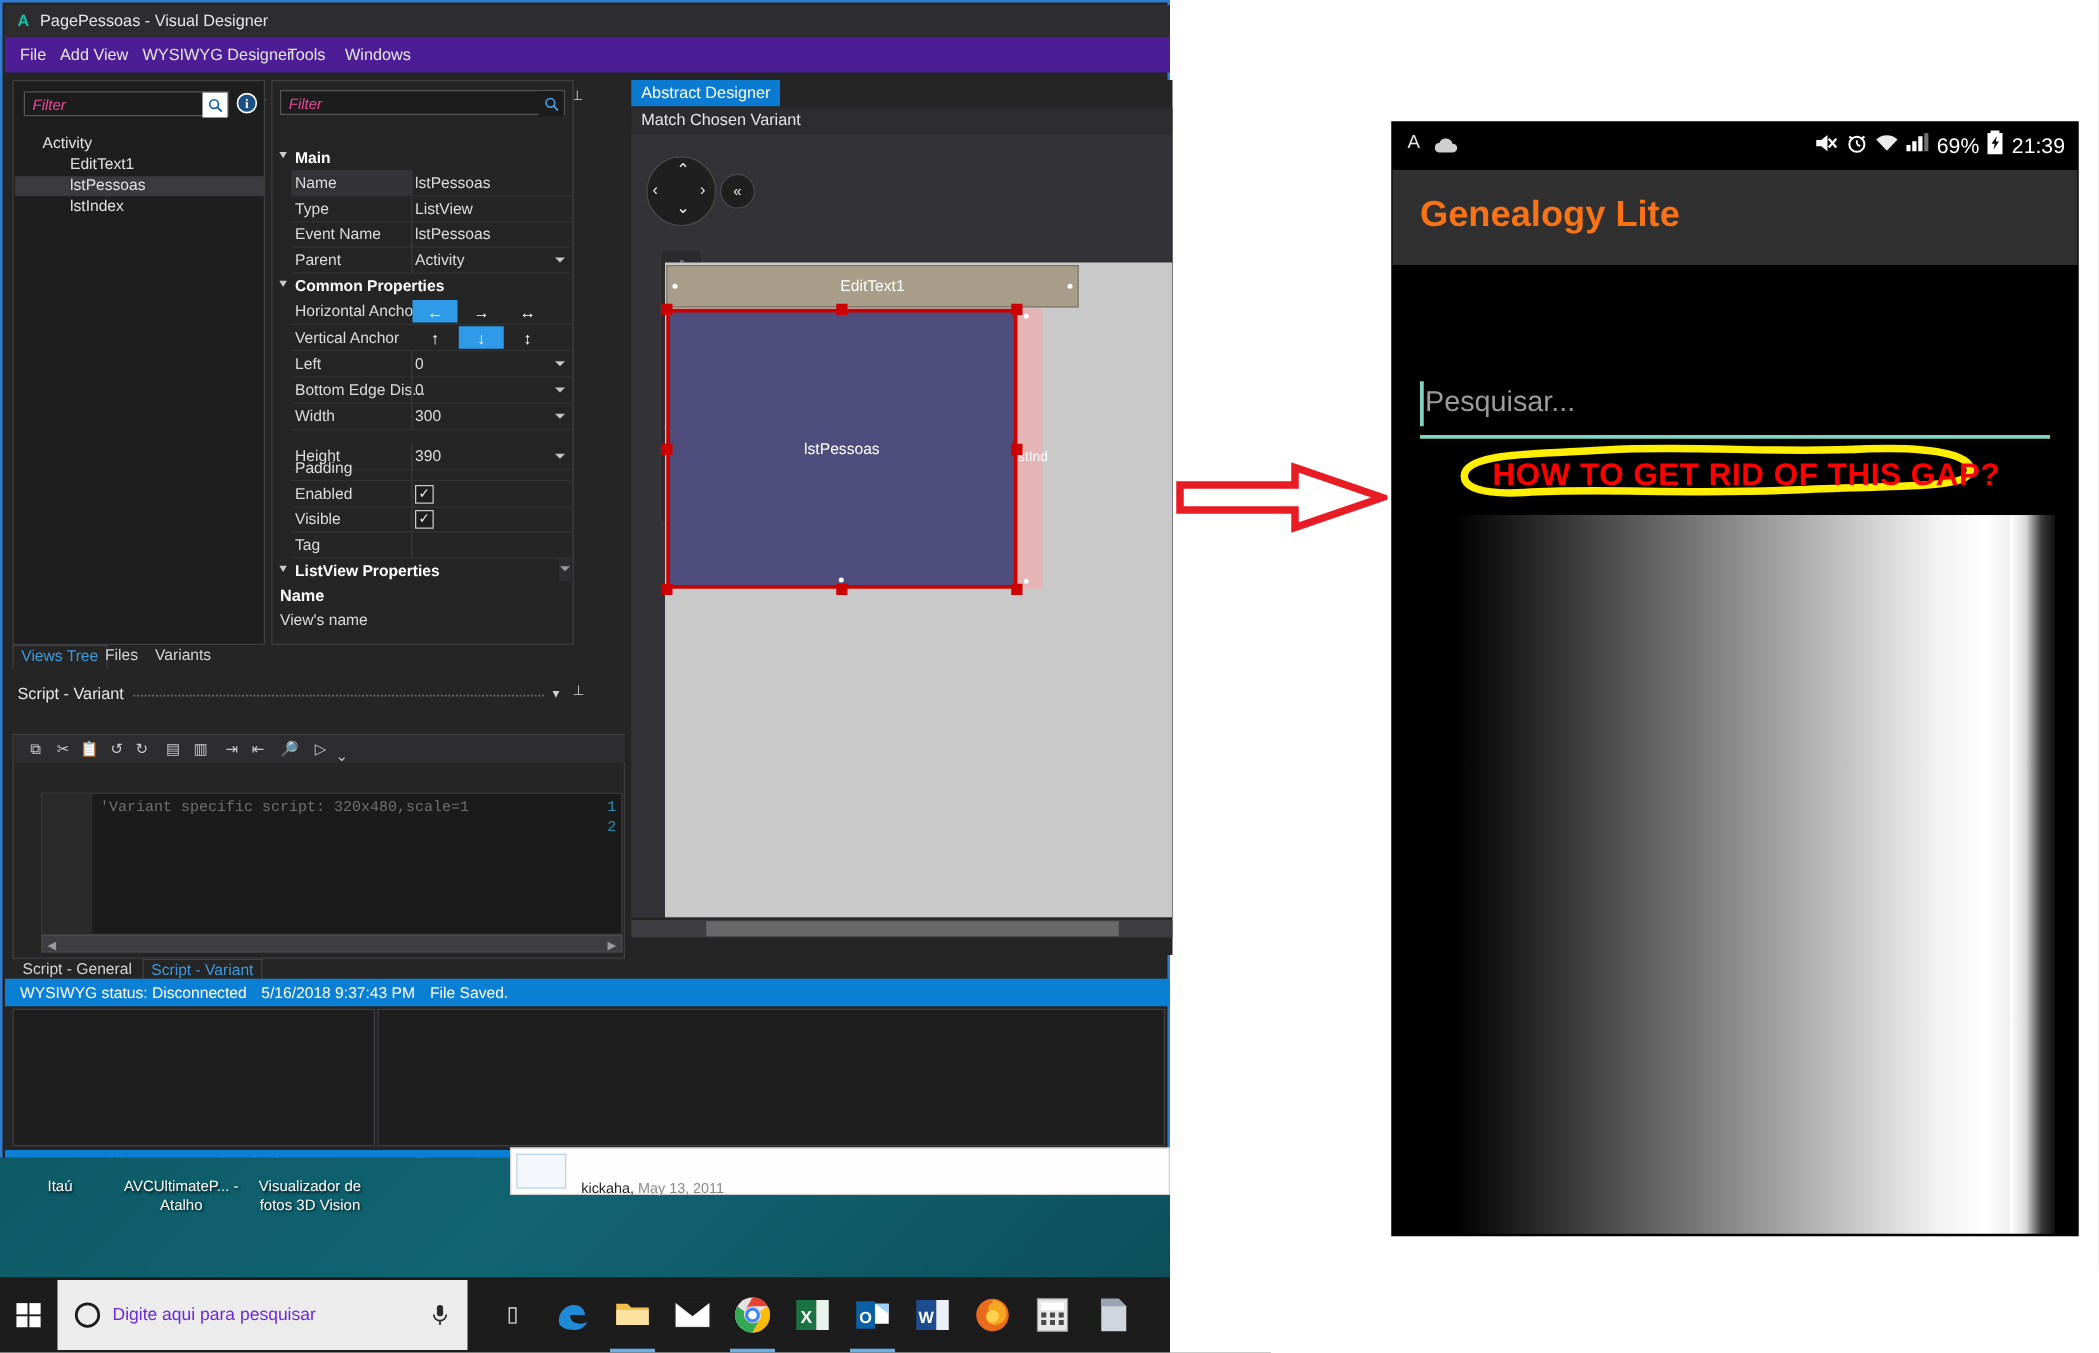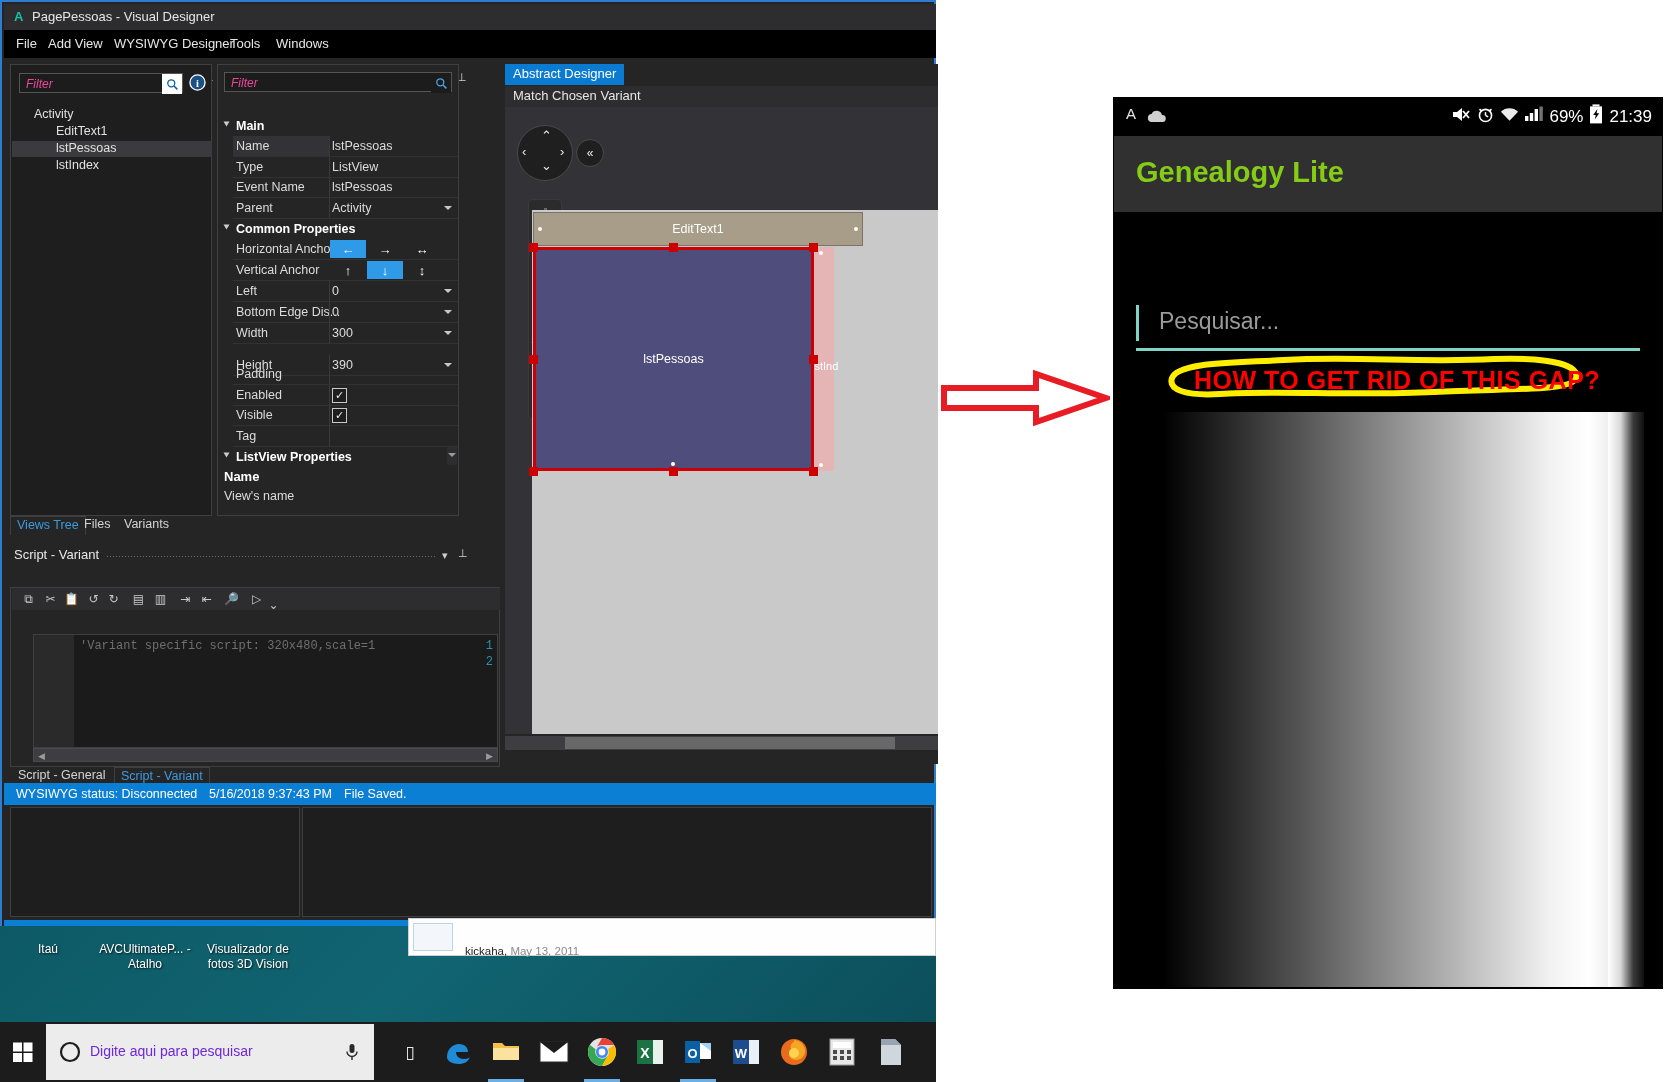--- a/index.html
+++ b/index.html
@@ -7,21 +7,21 @@
        font-family:"Liberation Sans","DejaVu Sans",sans-serif;}
 
   
   #ide{position:absolute;left:0;top:0;width:936px;height:1082px;background:#1e1e1e;}
   #ide-frame{position:absolute;left:0;top:0;width:936px;height:1012px;background:#252526;
              border:2px solid #2e7dd1;box-sizing:border-box;}
   .titlebar{position:absolute;left:2px;top:2px;width:932px;height:26px;background:#2d2d30;}
   .title-logo{position:absolute;left:10px;top:5px;color:#16c0a5;font-weight:bold;font-size:13px;}
   .title-text{position:absolute;left:28px;top:5px;color:#e6e6e6;font-size:13px;}
 
-  .menubar{position:absolute;left:2px;top:28px;width:932px;height:28px;background:#000000;}
+  .menubar{position:absolute;left:2px;top:28px;width:932px;height:28px;background:#4c1d95;}
   .menu-item{position:absolute;top:6px;color:#e6e6e6;font-size:13px;cursor:default;}
 
   
   .panel-header{position:absolute;height:20px;background:#252526;color:#e8e8e8;font-size:13px;}
   .panel-title{position:absolute;left:0;top:1px;white-space:nowrap;}
   .dotline{position:absolute;top:9px;height:3px;
            background-image:radial-gradient(circle,#6a6a6a 0.8px,transparent 0.9px);
            background-size:3px 3px;background-repeat:repeat-x;}
   .hdr-btn{position:absolute;top:2px;color:#d0d0d0;font-size:11px;line-height:1;}
 
@@ -142,27 +142,27 @@
   #arrow{position:absolute;left:940px;top:368px;width:170px;height:60px;}
 
   
   #phone{position:absolute;left:1114px;top:98px;width:548px;height:890px;background:#000;
          box-shadow:0 0 0 1px #000;}
   .and-status{position:absolute;left:0;top:0;width:548px;height:38px;background:#000;}
   .and-st-left{position:absolute;left:12px;top:7px;color:#e3e3e3;font-size:15px;}
   .and-st-right{position:absolute;right:10px;top:6px;color:#ffffff;font-size:17px;
                 display:flex;align-items:center;gap:6px;}
   .and-appbar{position:absolute;left:0;top:38px;width:548px;height:76px;background:#303030;}
-  .and-apptitle{position:absolute;left:22px;top:20px;color:#84cc16;font-size:29px;font-weight:bold;}
+  .and-apptitle{position:absolute;left:22px;top:20px;color:#f97316;font-size:29px;font-weight:bold;}
   .and-tabs{position:absolute;left:0;top:114px;width:548px;height:74px;background:#303030;}
   .and-tab{position:absolute;top:22px;color:#b8b8b8;font-size:19px;font-weight:bold;letter-spacing:.6px;}
   .and-tab.active{color:#ffffff;}
   .and-tab-underline{position:absolute;top:70px;height:4px;background:#7fd4c4;}
   .and-search{position:absolute;left:22px;top:204px;width:504px;height:50px;}
-  .and-search .ph{position:absolute;left:4px;top:6px;color:#9b9b9b;font-size:23px;padding-left:19px;}
+  .and-search .ph{position:absolute;left:4px;top:6px;color:#9b9b9b;font-size:23px;}
   .and-caret{position:absolute;left:0;top:3px;width:3px;height:36px;background:#7fd4c4;}
   .and-search-ul{position:absolute;left:0;top:46px;width:504px;height:3px;background:#7fd4c4;}
   .gap-note{position:absolute;left:80px;top:268px;color:#ff0000;font-size:25px;font-weight:bold;
             letter-spacing:.5px;white-space:nowrap;}
   .and-gradient{position:absolute;left:16px;top:314px;width:478px;height:575px;
         background:linear-gradient(to right,#000000 0%,#000000 7%,#8e8e8e 55%,#f2f2f2 88%,#ffffff 96%,#efefef 100%);}
   .and-scrollbar{position:absolute;left:494px;top:314px;width:36px;height:575px;
         background:linear-gradient(to right,#ffffff 0%,#d8d8d8 35%,#3a3a3a 70%,#101010 100%);}
 </style>
 </head>

